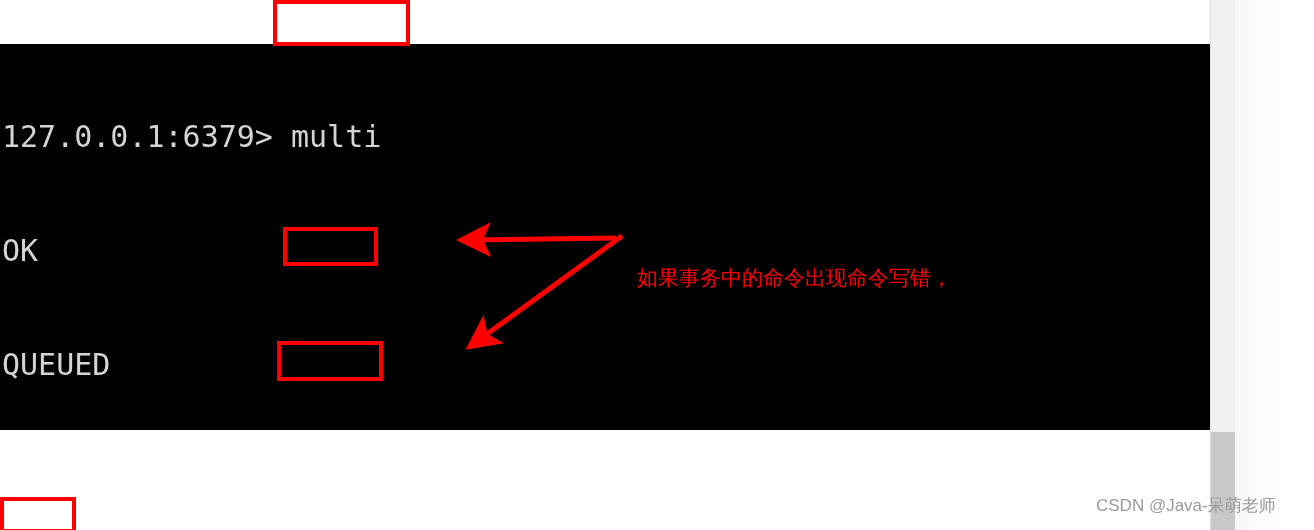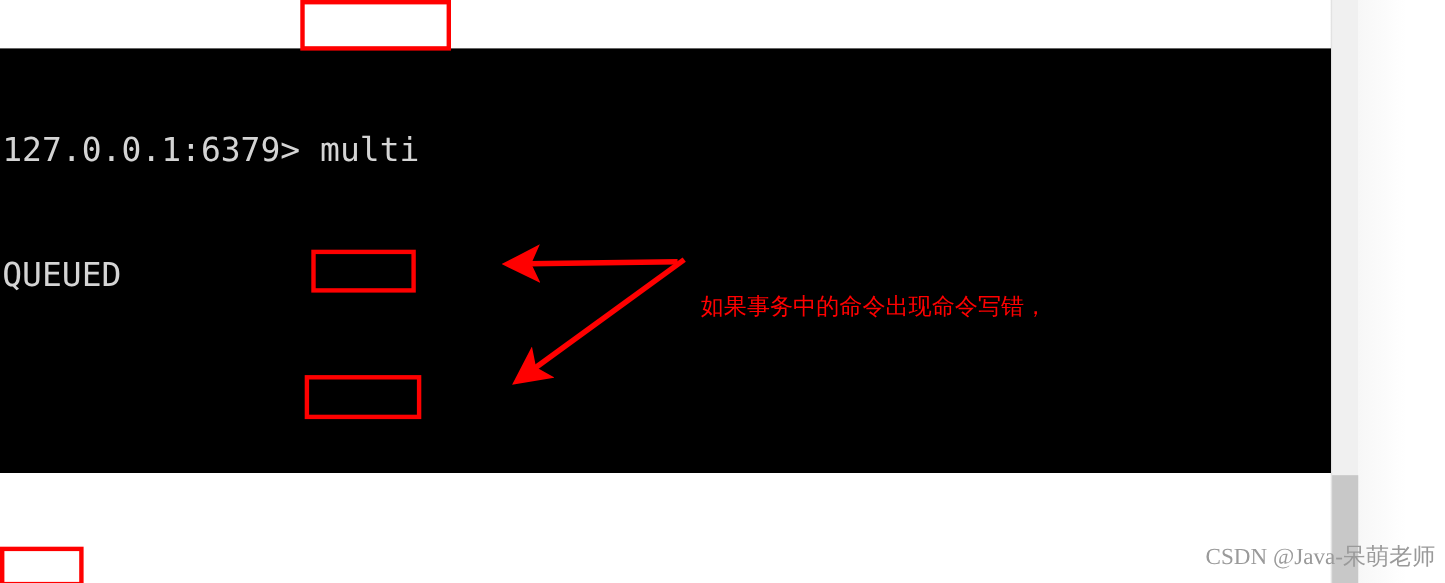--- a/index.html
+++ b/index.html
@@ -125,37 +125,38 @@
     letter-spacing: 0px;
   }
   .annotation div { white-space: pre; }
 
   
   .watermark {
     position: absolute;
     left: 1096px;
     top: 496px;
     color: #9a9a9a;
-    font-family: Liberation Serif, serif;
-    font-size: 21px;
+    font-family: Liberation Sans, sans-serif;
+    font-size: 17px;
     line-height: 20px;
     white-space: pre;
     mix-blend-mode: normal;
   }
 </style>
 </head>
 <body>
 
 <div id="screenshot">
 
   <div class="page-bg"></div>
 
   <div class="terminal">
     <div class="term-lines">
       <div class="term-line">127.0.0.1:6379&gt; multi</div>
+      <div class="term-line">OK</div>
       <div class="term-line">QUEUED</div>
       
       
       
       
       
       
       
       
       

